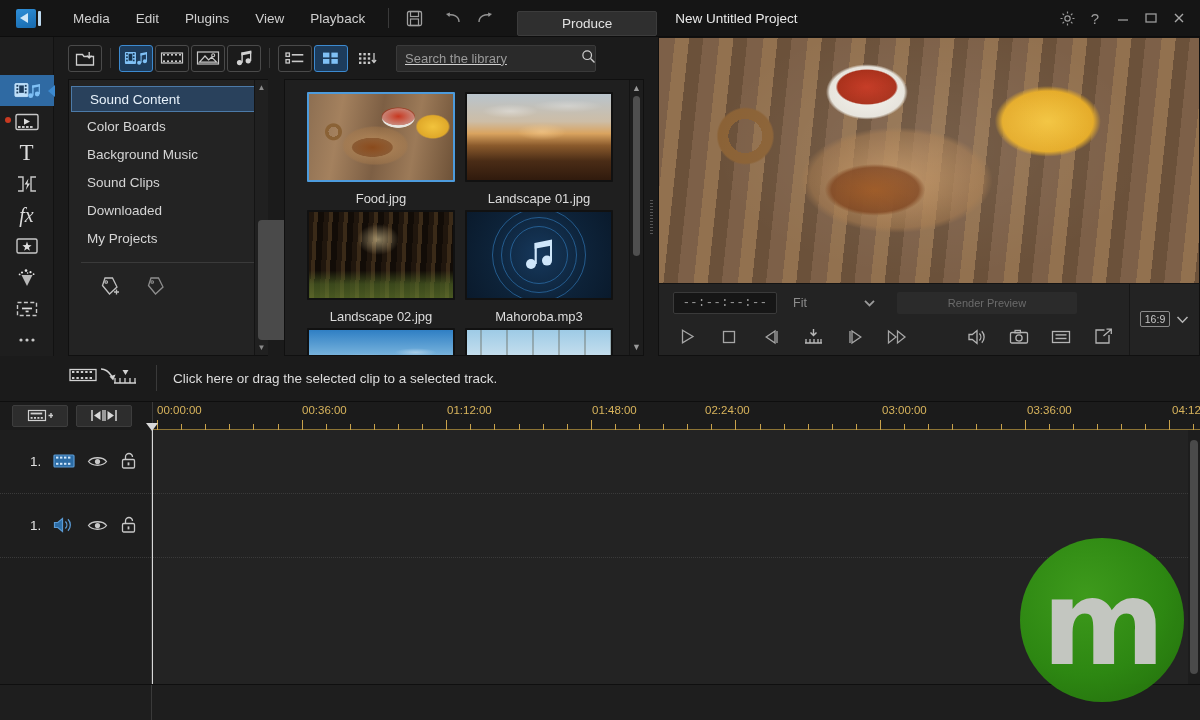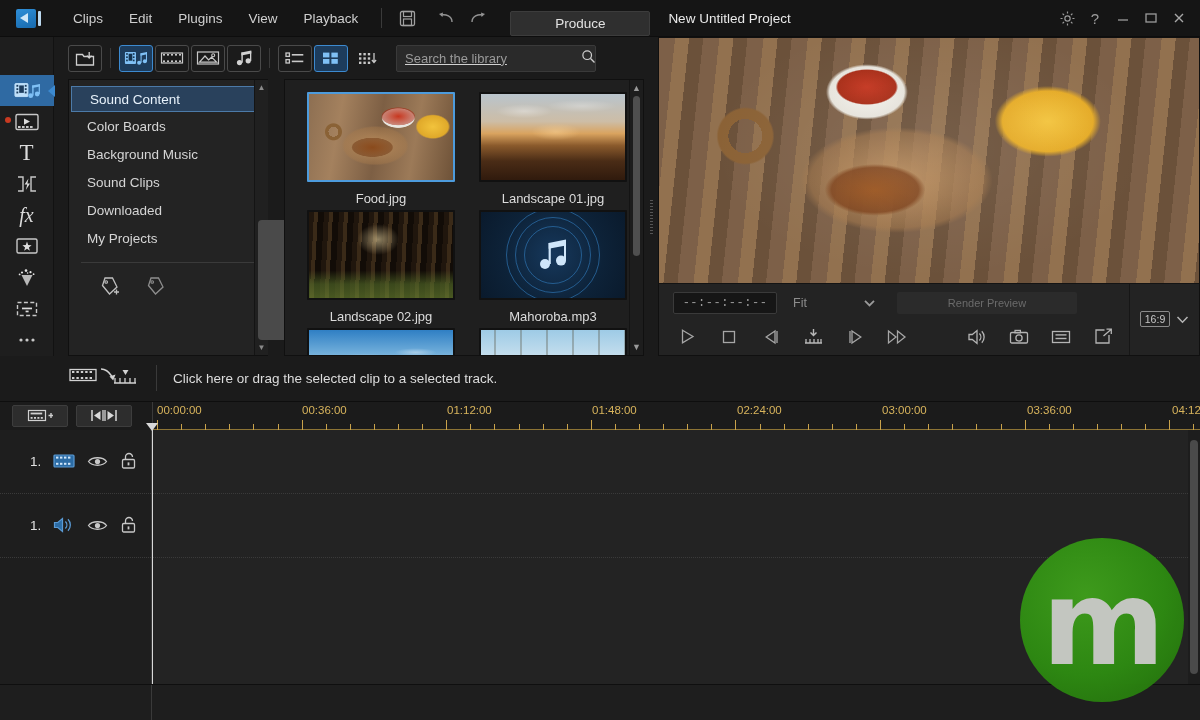--- a/index.html
+++ b/index.html
@@ -132,21 +132,21 @@
     margin-top: 185px; height: 36px; cursor: default; color: #58a3e0; font-size: 11px;
     border-radius: 0 3px 3px 0;
   }
 
   .gridwrap {
     flex: 1; min-width: 0; background: #1f1f1f; border: 1px solid #101010;
     margin-right: 0; display: flex; position: relative; overflow: hidden;
   }
   .grid {
     flex: 1; display: grid; grid-template-columns: repeat(2, 1fr);
-    gap: 4px 24px; padding: 12px 22px 12px 22px; align-content: start; overflow: hidden; text-align: center;
+    gap: 4px 10px; padding: 12px 22px 12px 22px; align-content: start; overflow: hidden; text-align: center;
   }
   .cell { display: flex; flex-direction: column; align-items: center; cursor: default; }
   .thumb {
     width: 148px; height: 90px; border: 2px solid transparent; border-radius: 1px;
     overflow: hidden; position: relative; background: #111;
   }
   .cell.selected .thumb { border-color: #4d9bdc; }
   .cell-label { font-size: 13px; color: #dcdcdc; margin-top: 9px; white-space: nowrap; }
 
   .grid-scroll { width: 14px; background: #1d1d1d; border-left: 1px solid #141414; position: relative; }
@@ -311,21 +311,21 @@
 <body>
 
 <div class="app">
 
   <div class="titlebar">
     <div class="app-logo">
       <div class="lg-box"></div>
         <div class="lg-bar"></div>
     </div>
     <div class="menu">
-      <div class="menu-item">Clips</div>
+      <div class="menu-item">Media</div>
       <div class="menu-item">Edit</div>
       <div class="menu-item">Plugins</div>
       <div class="menu-item">View</div>
       <div class="menu-item">Playback</div>
     </div>
     <div class="tb-sep"></div>
     <div class="ic-btn">
       <svg width="17" height="17" viewBox="0 0 17 17">
           <rect x="1.5" y="1.5" width="14" height="14" rx="1.5" fill="none" stroke="#cfcfcf" stroke-width="1.3"></rect>
           <rect x="4.5" y="1.5" width="8" height="5" fill="none" stroke="#cfcfcf" stroke-width="1.2"></rect>
@@ -824,21 +824,21 @@
               <path d="M14 2 v11 M16 2 v11" stroke="#d8d8d8" stroke-width="1.3"></path>
             </svg>
         </div>
       </div>
       <div class="ruler">
         <div class="majorline"></div>
         <div class="lbl" style="left:4px">00:00:00</div>
         <div class="lbl" style="left:149px">00:36:00</div>
         <div class="lbl" style="left:294px">01:12:00</div>
         <div class="lbl" style="left:439px">01:48:00</div>
-        <div class="lbl" style="left:584px">02:24:00</div>
+        <div class="lbl" style="left:552px">02:24:00</div>
         <div class="lbl" style="left:729px">03:00:00</div>
         <div class="lbl" style="left:874px">03:36:00</div>
         <div class="lbl" style="left:1019px">04:12:</div>
         <div id="ruler-ticks">
             <div class="tick" style="left: 4px; height: 10px;"></div>
             <div class="tick" style="left: 28.1px; height: 6px;"></div>
             <div class="tick" style="left: 52.2px; height: 6px;"></div>
             <div class="tick" style="left: 76.3px; height: 6px;"></div>
             <div class="tick" style="left: 100.4px; height: 6px;"></div>
             <div class="tick" style="left: 124.5px; height: 6px;"></div>

